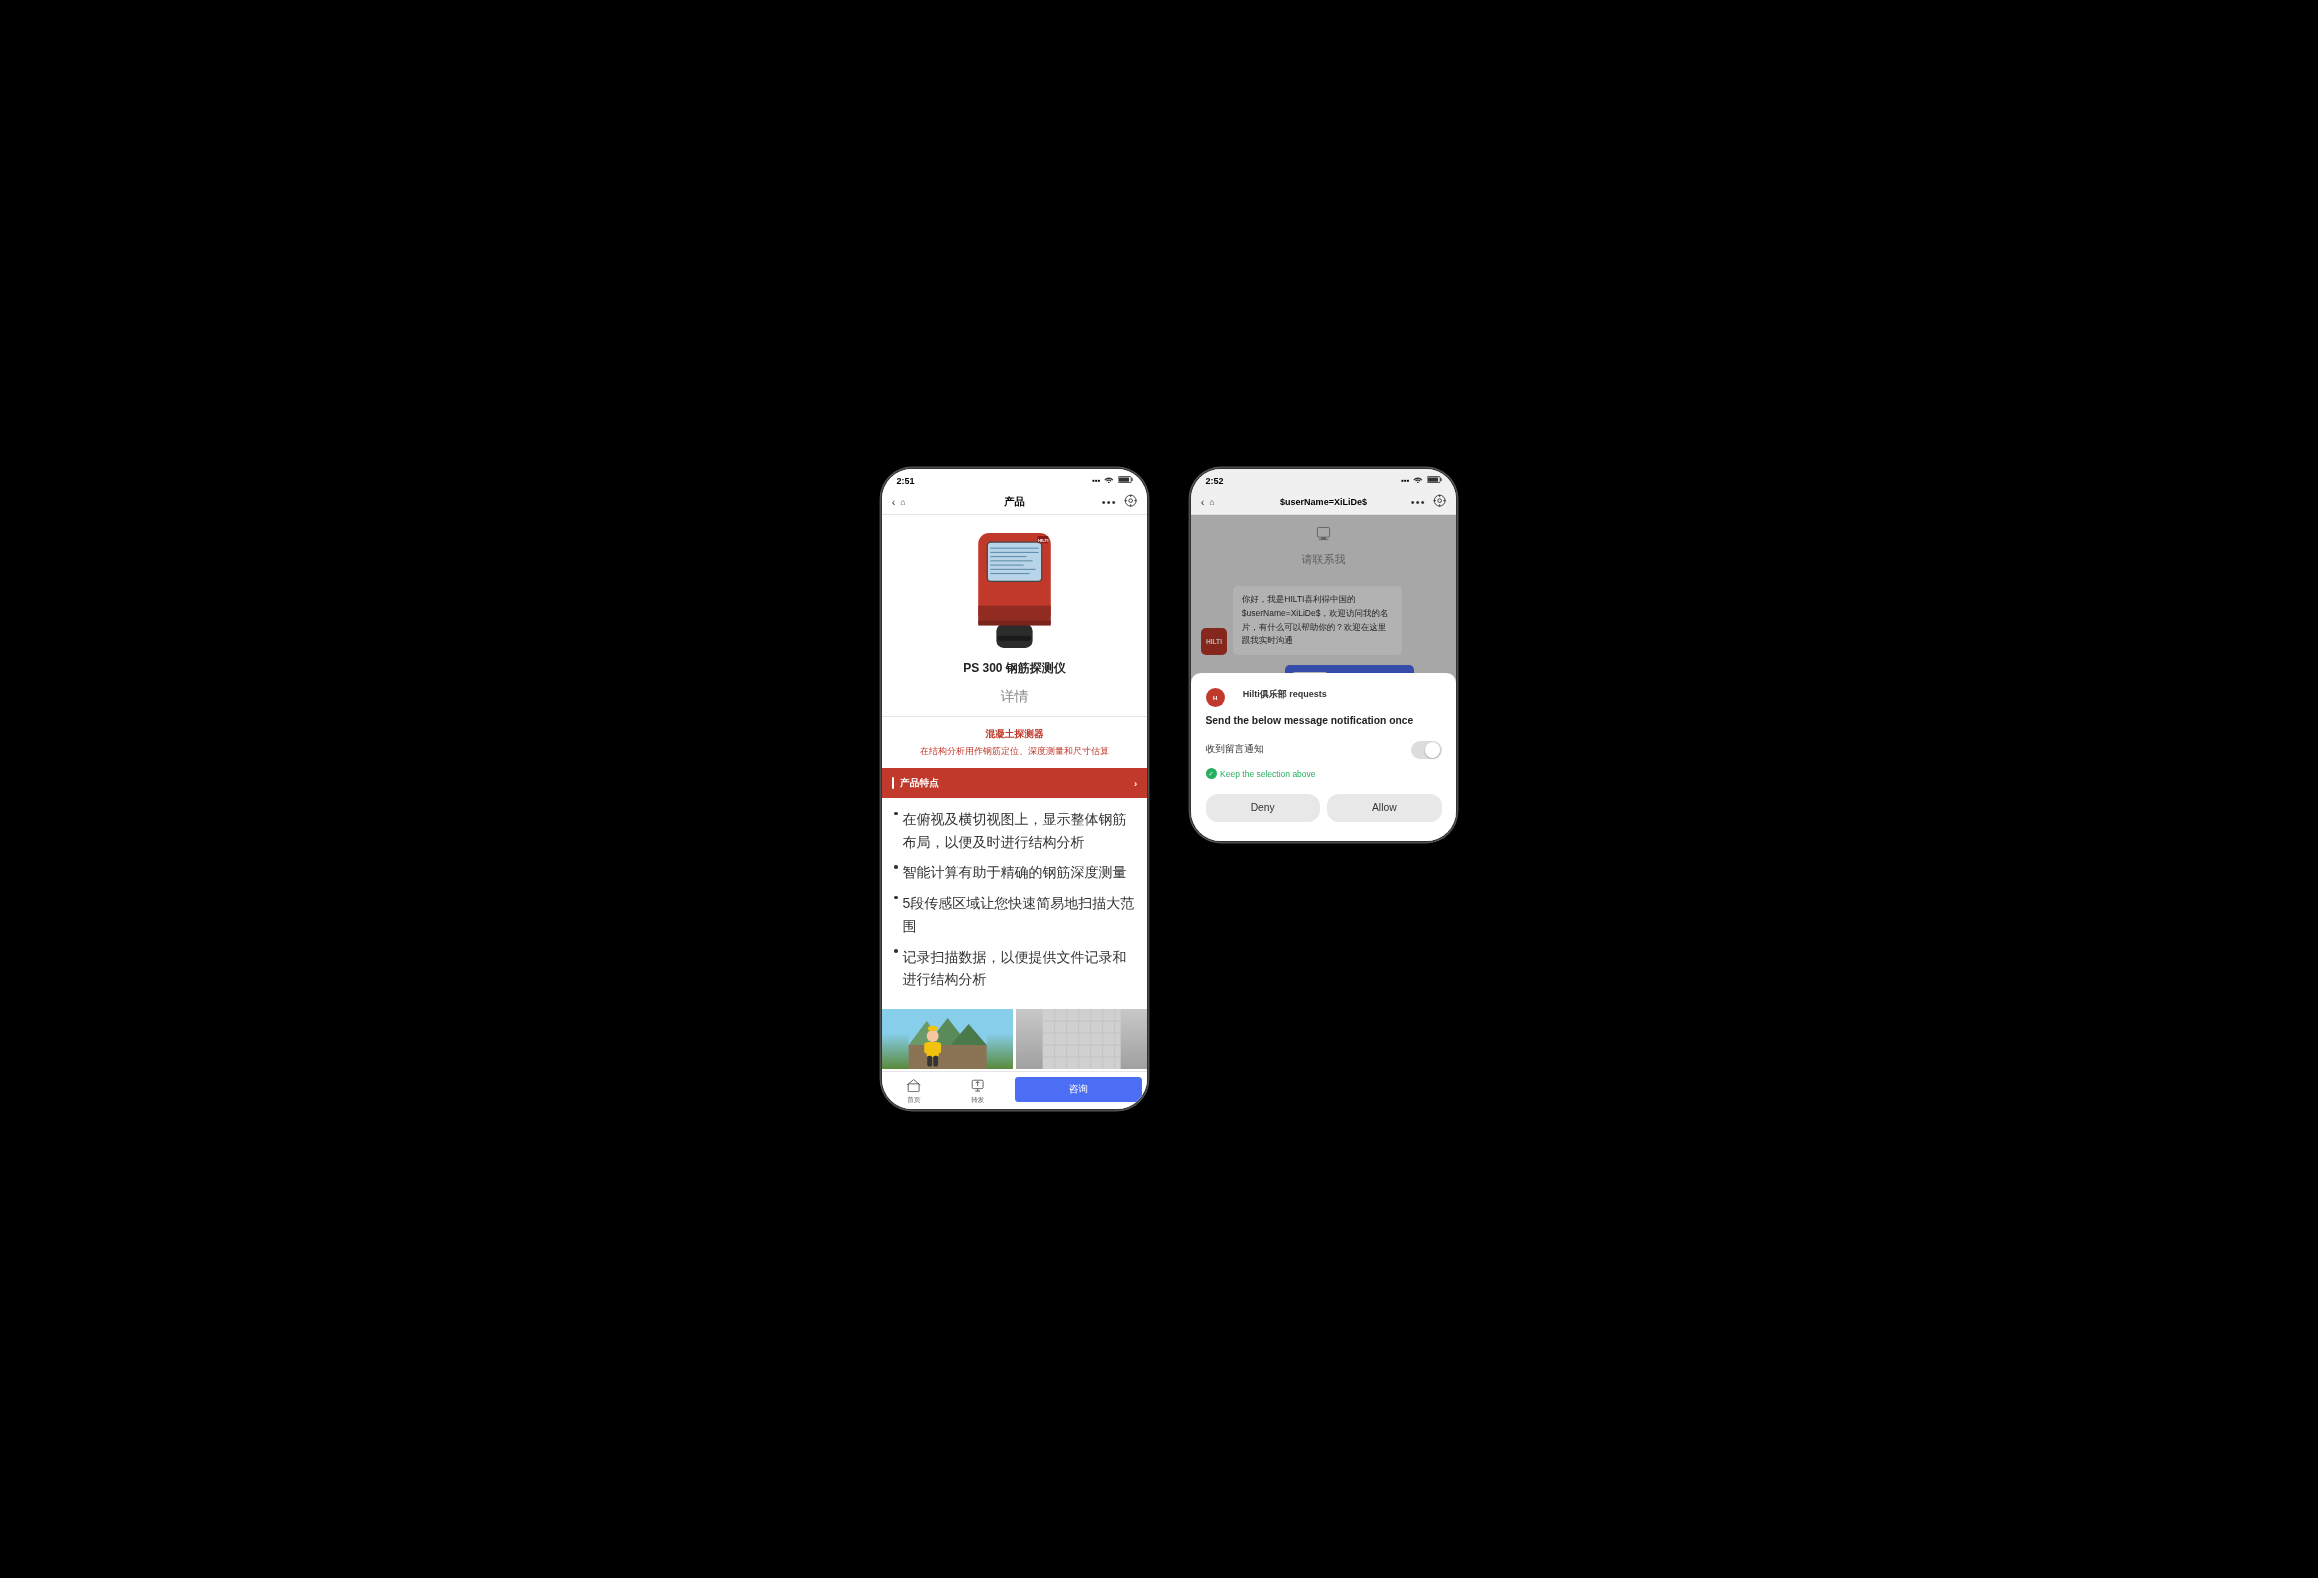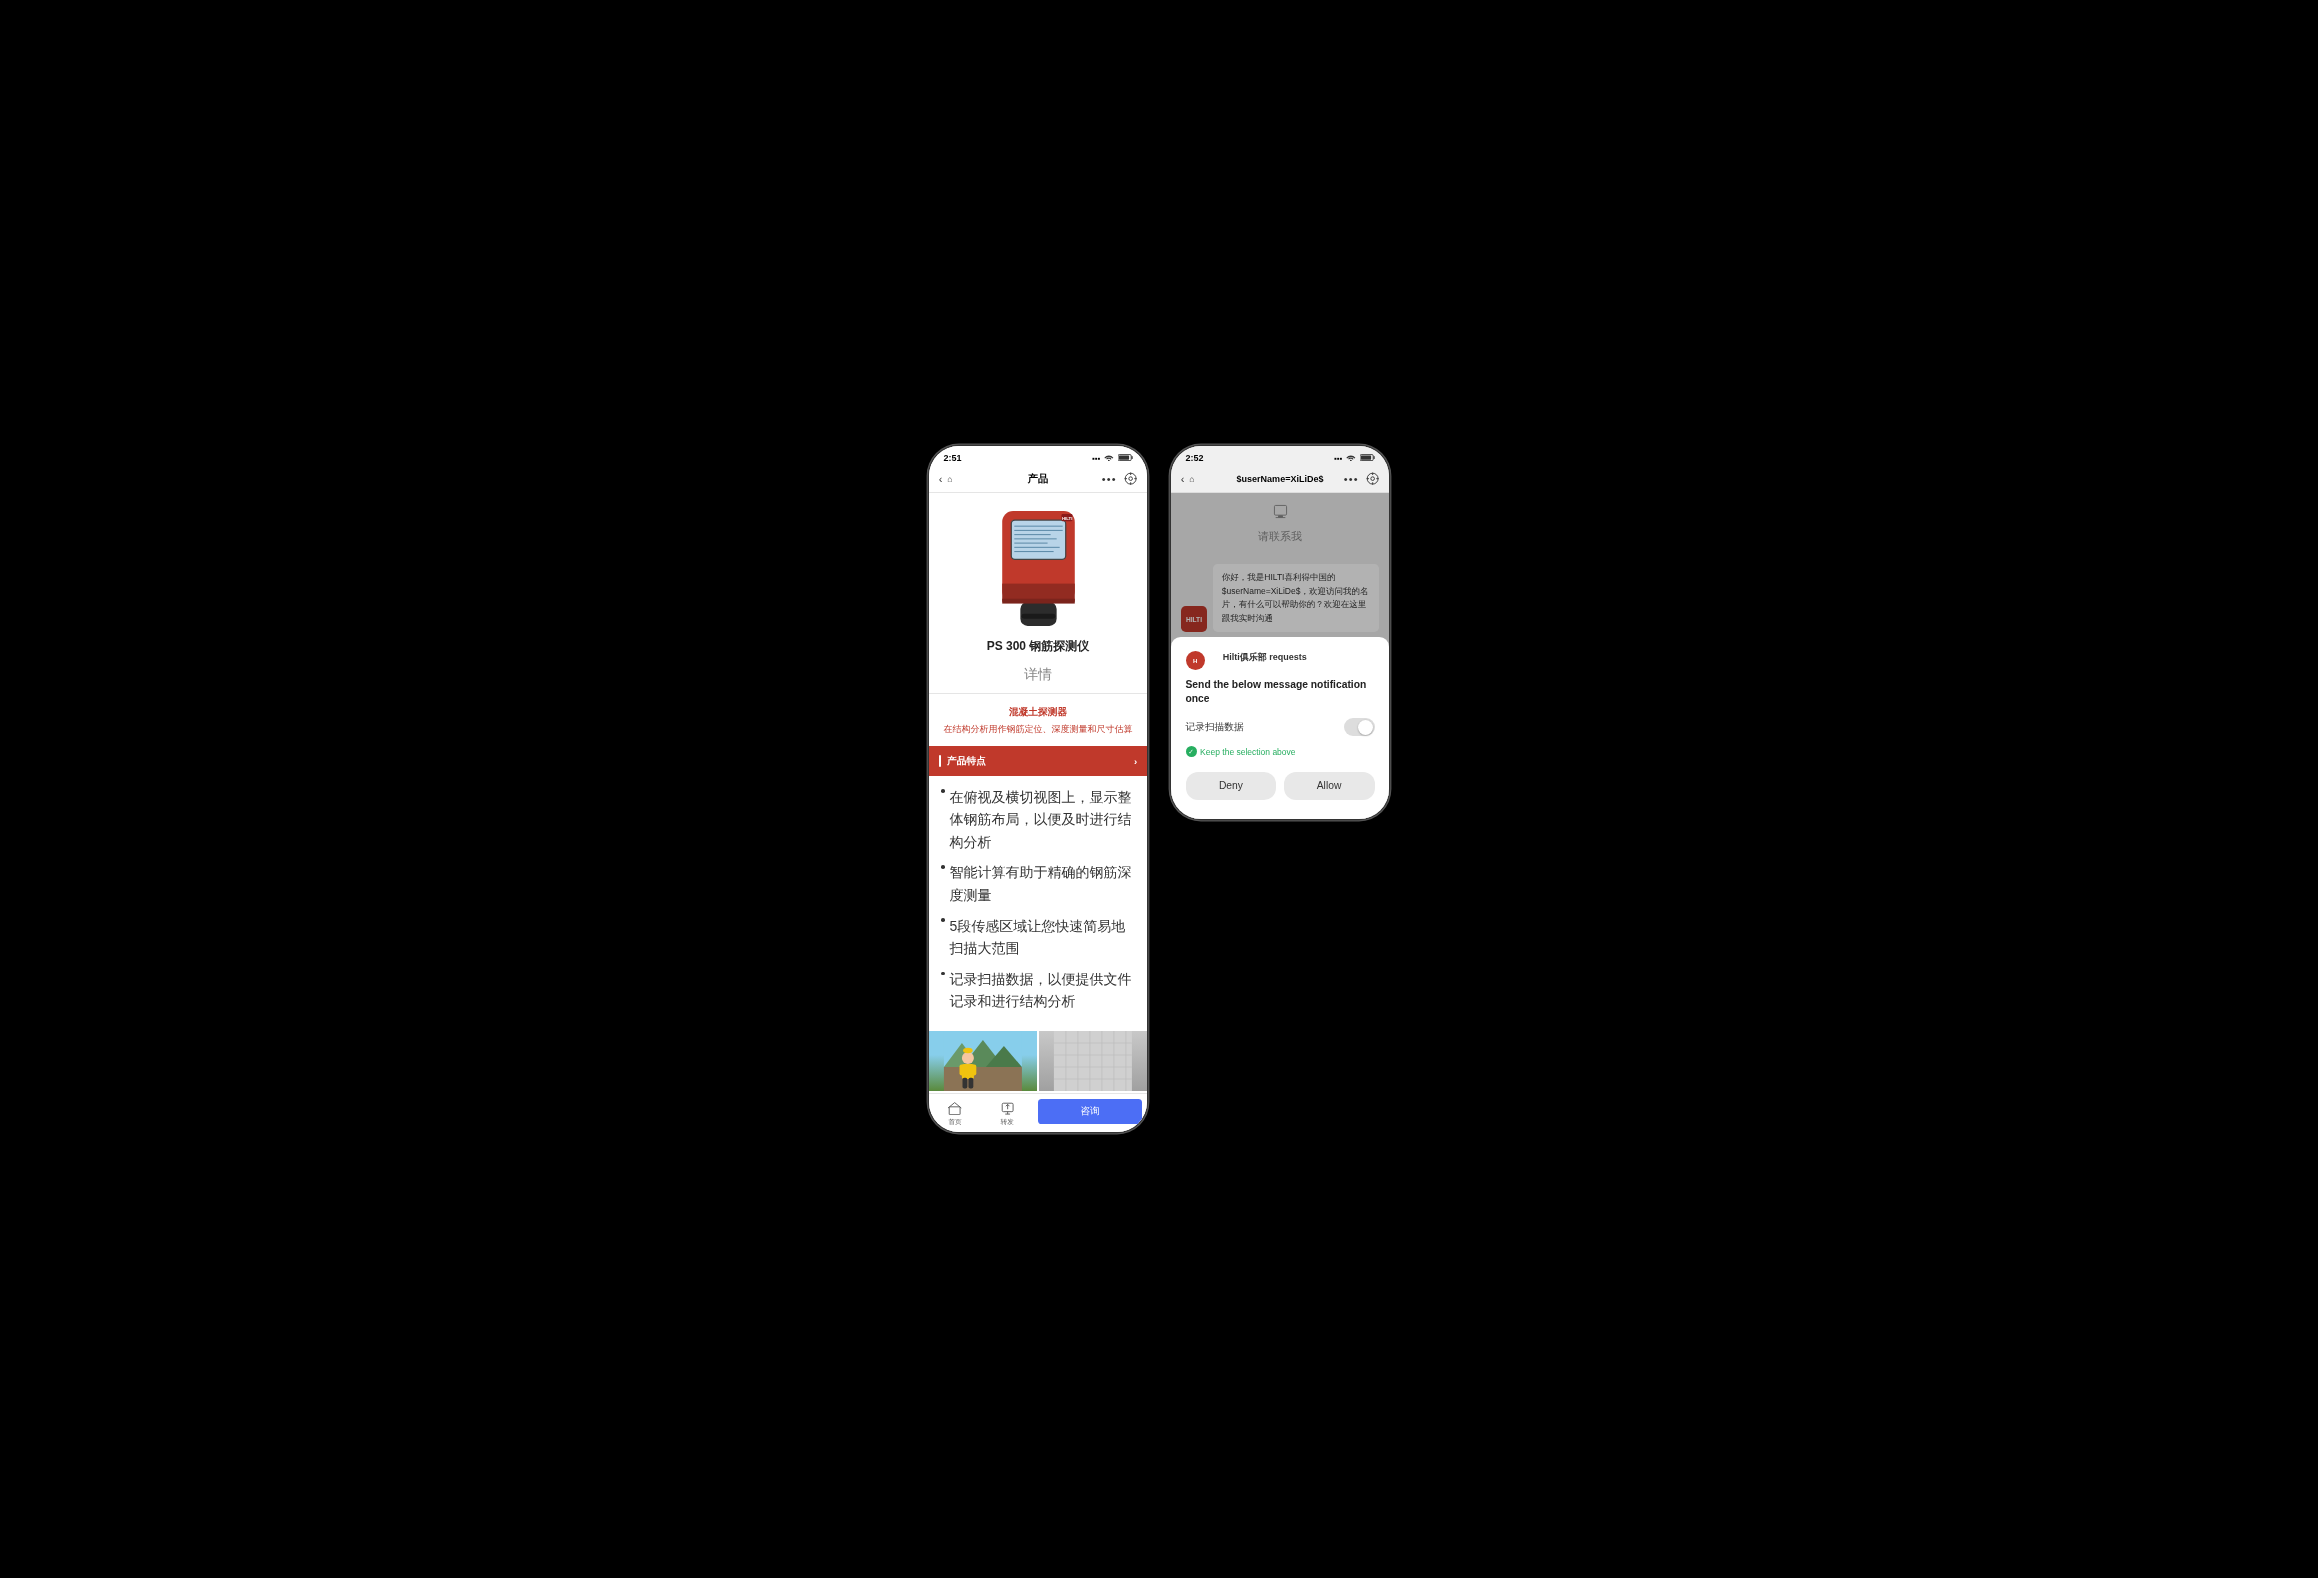--- a/index.html
+++ b/index.html
@@ -13,26 +13,27 @@
     }
     .screen-container {
       display: flex;
       gap: 24px;
       align-items: flex-start;
       padding: 24px;
     }
 
     
     .phone {
-      width: 218px;
+      width: 265px;
       background: #fff;
       border-radius: 30px;
       overflow: hidden;
       box-shadow: 0 0 0 1.2px #333, 0 0 0 2.4px #555;
       position: relative;
+      margin-left: 20px;
     }
 
     
     .status-bar {
       display: flex;
       justify-content: space-between;
       align-items: center;
       padding: 7.2px 14.5px 3.6px;
       background: #fff;
       font-size: 9px;
@@ -686,21 +687,21 @@
         <div class="dialog-sheet">
 
           <div class="dialog-header">
             <div class="dialog-app-icon">H</div>
             <span class="dialog-app-name">Hilti俱乐部 requests</span>
           </div>
 
           <div class="dialog-title">Send the below message notification once</div>
 
           <div class="dialog-row">
-            <span class="dialog-row-label">记录扫描数据</span>
+            <span class="dialog-row-label">收到留言通知</span>
             <div class="toggle-switch">
               <div class="toggle-knob"></div>
             </div>
           </div>
 
           <div class="dialog-hint">
             <div class="check-circle">✓</div>
             <span>Keep the selection above</span>
           </div>
 

